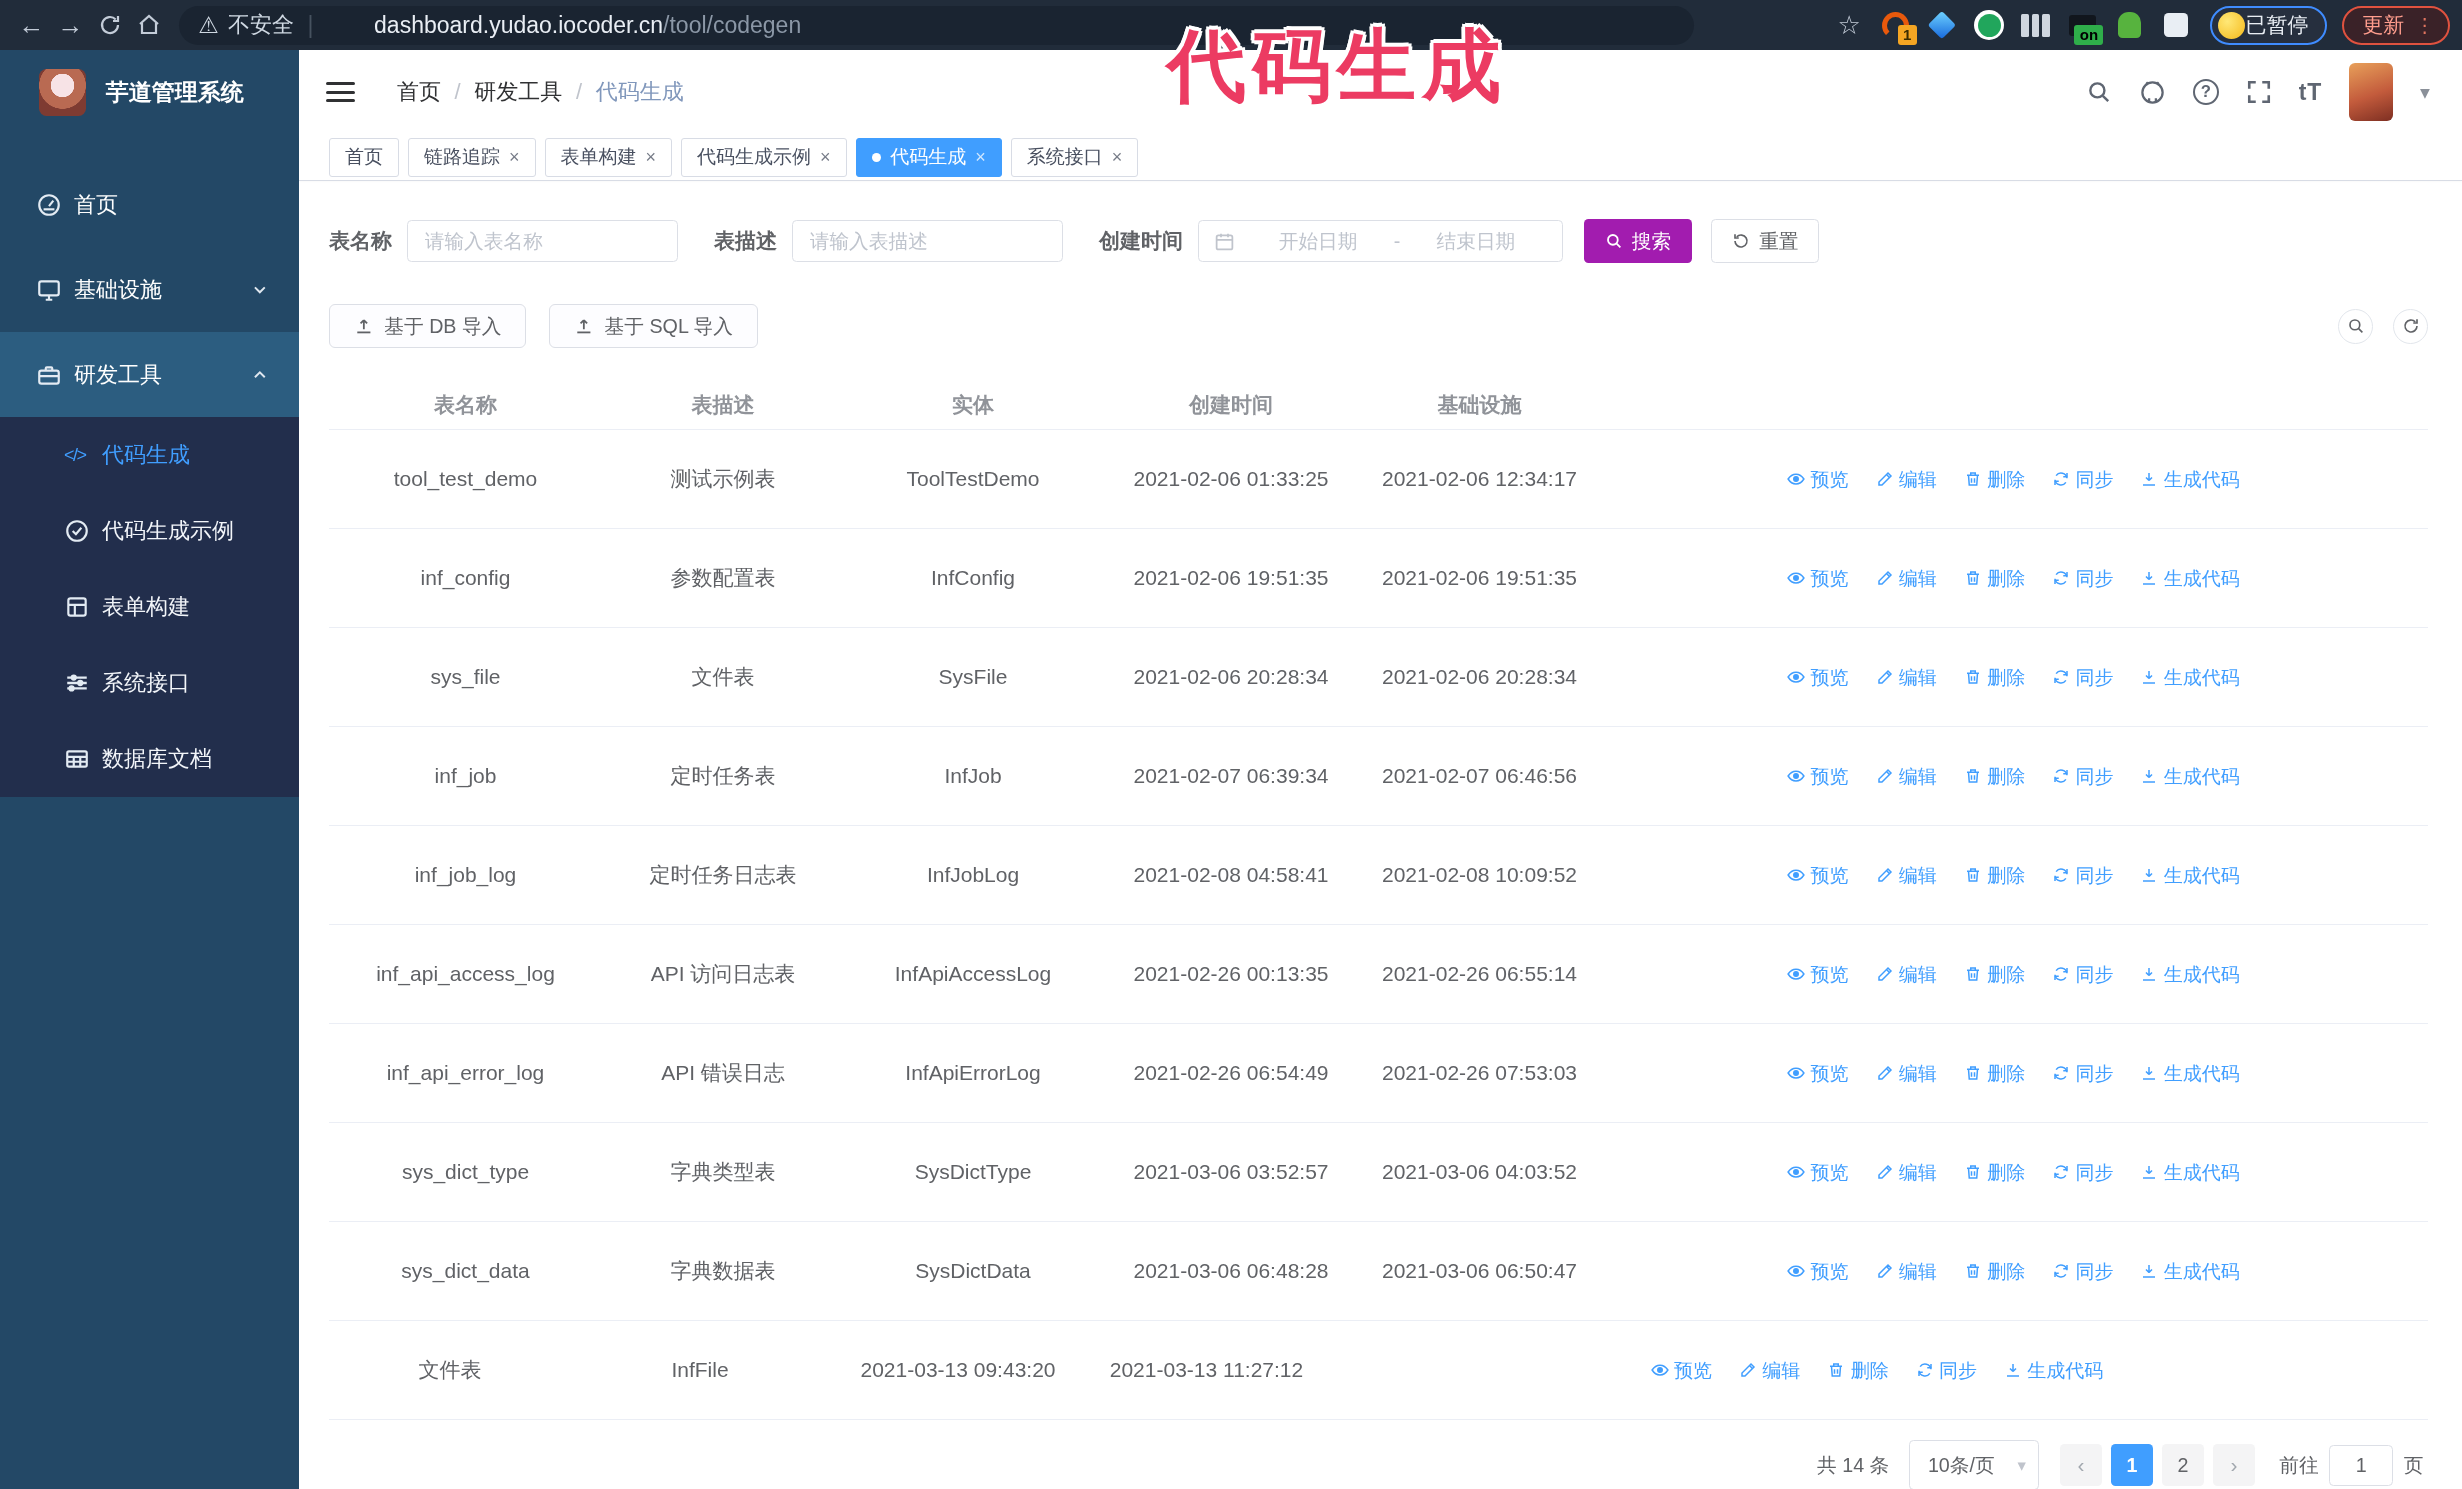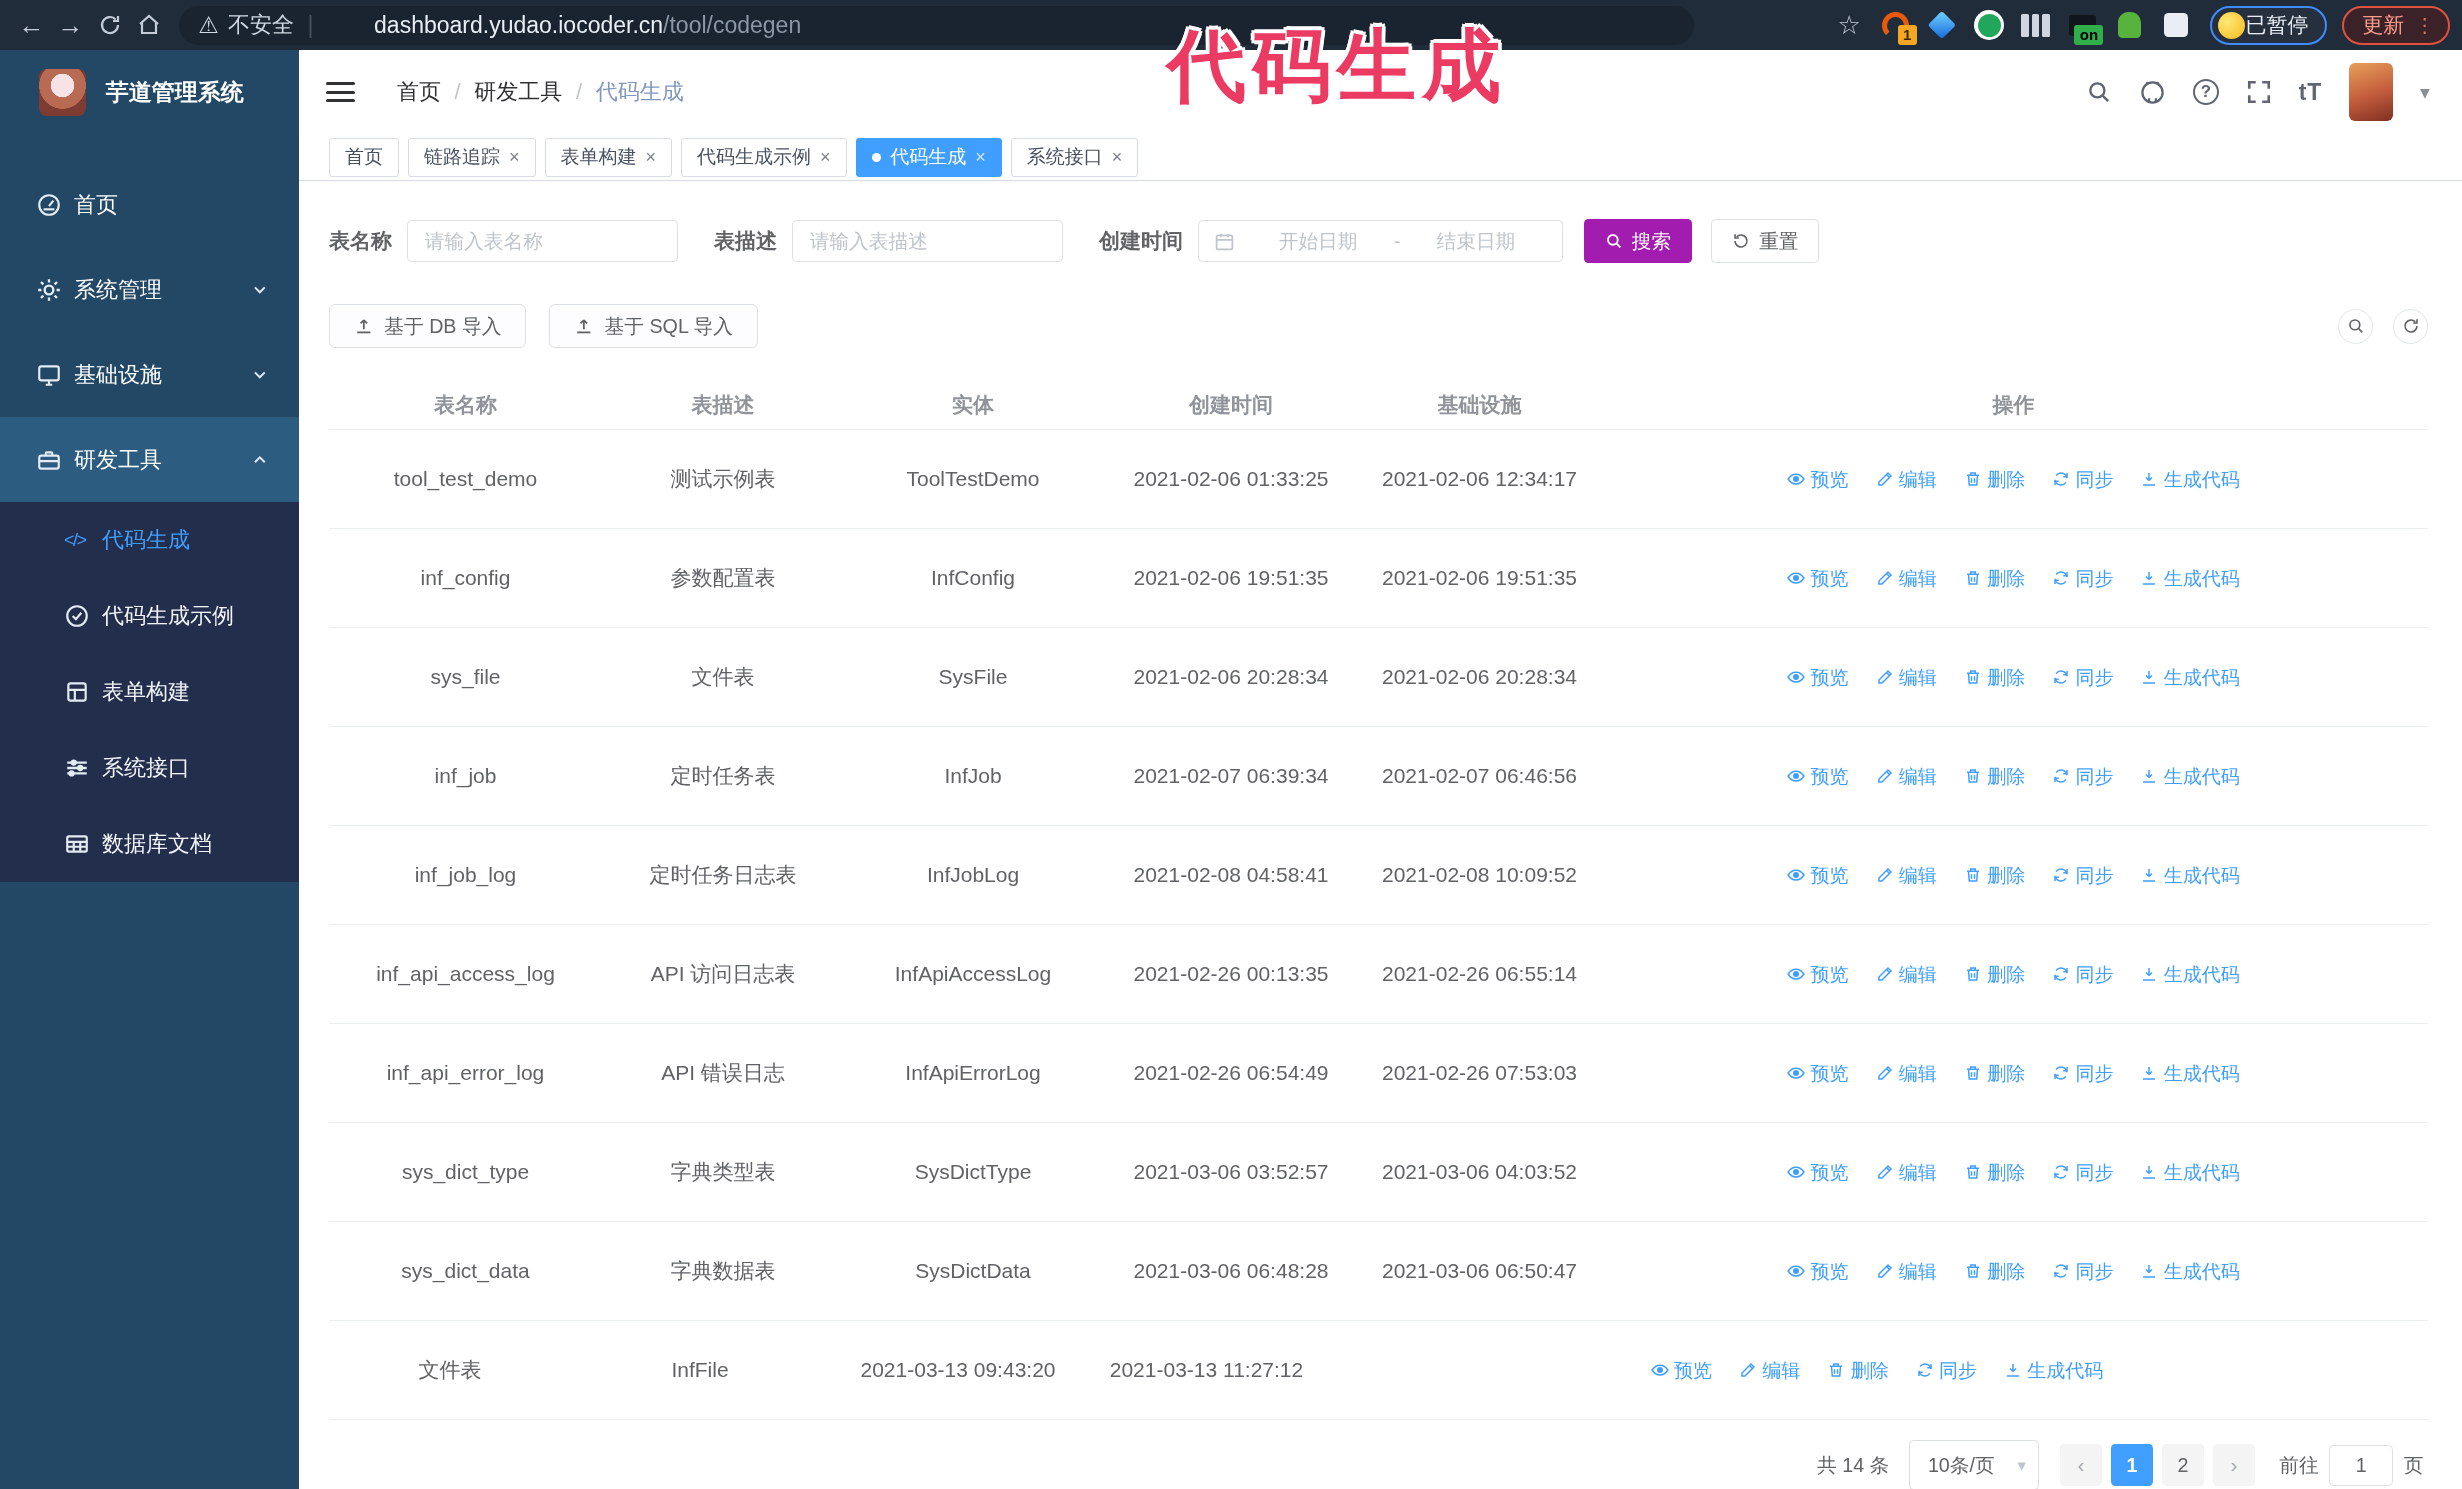--- a/index.html
+++ b/index.html
@@ -230,34 +230,20 @@
     <nav class="menu" id="side-menu">
         <div class="mitem">
           <span class="micon">
             <svg width="26" height="26" viewBox="0 0 24 24" fill="none" stroke="currentColor" stroke-width="2">
               <circle cx="12" cy="12" r="9"></circle>
               <path d="M12 13 16 8"></path>
               <path d="M7 16h10"></path>
             </svg>
           </span>
           <span class="mlabel">首页</span>
-        </div>
-        <div class="mitem">
-          <span class="micon">
-            <svg width="26" height="26" viewBox="0 0 24 24" fill="none" stroke="currentColor" stroke-width="2.2">
-              <circle cx="12" cy="12" r="4"></circle>
-              <path d="M12 2v3M12 19v3M2 12h3M19 12h3M4.6 4.6l2.2 2.2M17.2 17.2l2.2 2.2M19.4 4.6l-2.2 2.2M6.8 17.2l-2.2 2.2"></path>
-            </svg>
-          </span>
-          <span class="mlabel">系统管理</span>
-          <span class="chev">
-            <svg width="19.7" height="19.7" viewBox="0 0 24 24" fill="none" stroke="currentColor" stroke-width="2.4">
-              <path d="m6 9 6 6 6-6"></path>
-            </svg>
-          </span>
         </div>
         <div class="mitem">
           <span class="micon">
             <svg width="26" height="26" viewBox="0 0 24 24" fill="none" stroke="currentColor" stroke-width="2">
               <rect x="3" y="4" width="18" height="13" rx="2"></rect>
               <path d="M9 21h6M12 17v4"></path>
             </svg>
           </span>
           <span class="mlabel">基础设施</span>
           <span class="chev">
@@ -462,21 +448,20 @@
         </div>
       </div>
 
       <div class="table">
         <div class="thead" id="thead">
             <div class="cell c1">表名称</div>
             <div class="cell c2">表描述</div>
             <div class="cell c3">实体</div>
             <div class="cell c4">创建时间</div>
             <div class="cell c5">基础设施</div>
-            <div class="cell c6">操作</div>
           </div>
         <div id="tbody">
   <div class="trow">
     <div class="cell c1">tool_test_demo</div>
     <div class="cell c2">测试示例表</div>
     <div class="cell c3">ToolTestDemo</div>
     <div class="cell c4">2021-02-06 01:33:25</div>
     <div class="cell c5">2021-02-06 12:34:17</div>
     <div class="cell c6">
                 <div class="actions-wrap">

